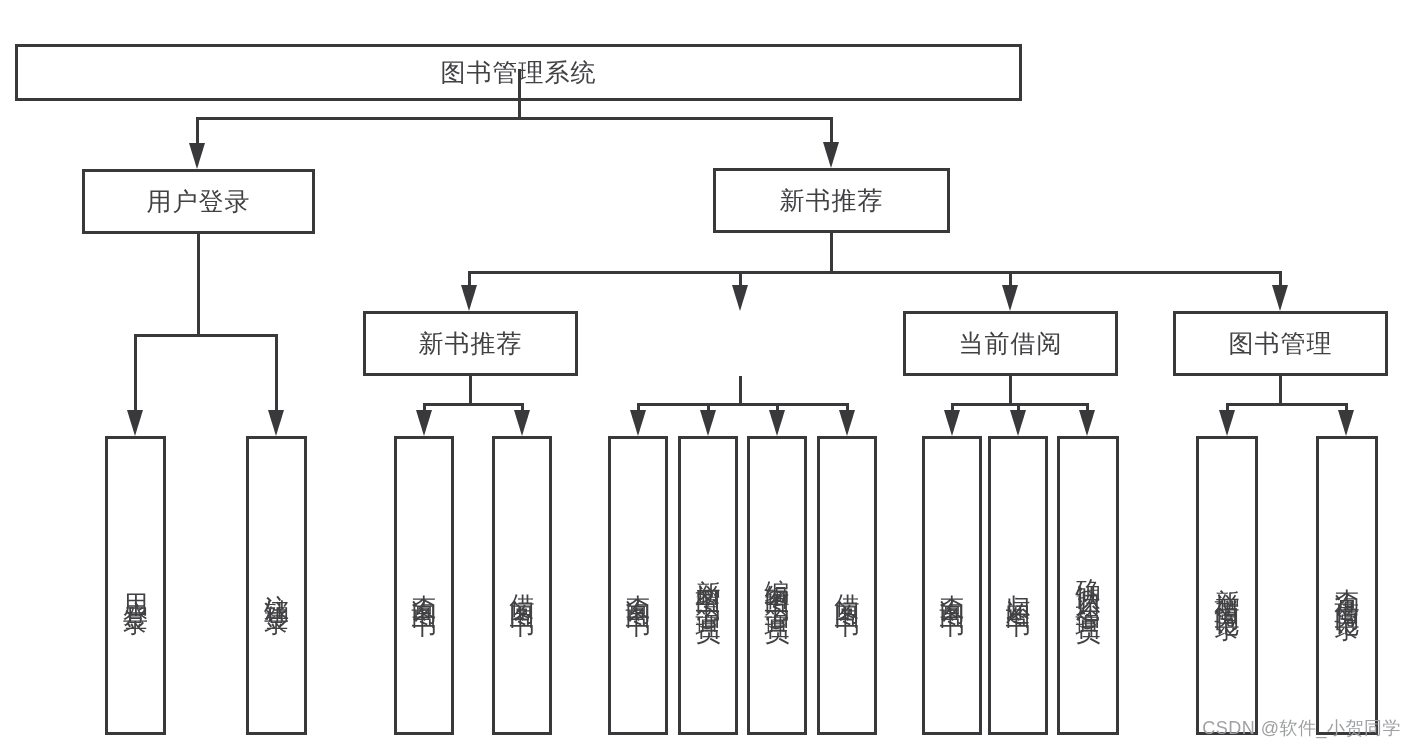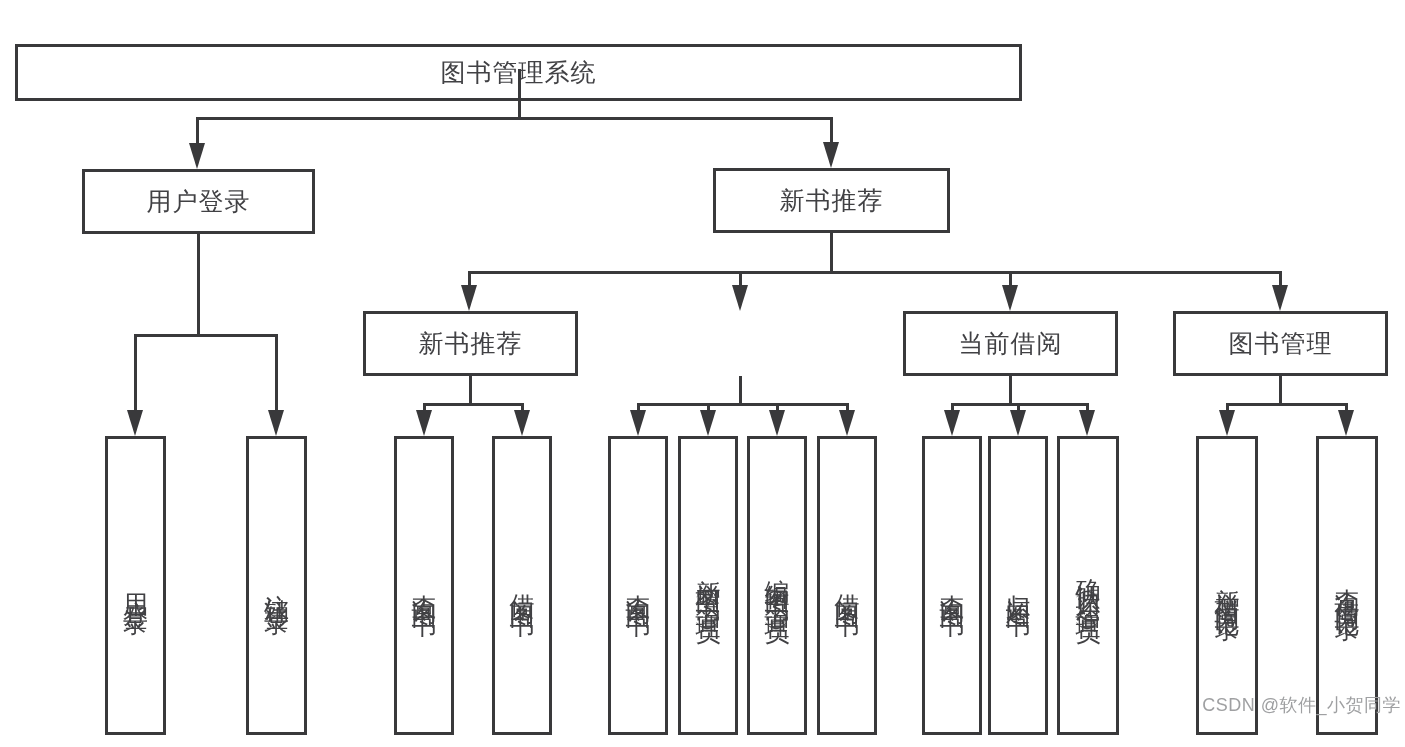--- a/index.html
+++ b/index.html
@@ -36,21 +36,21 @@
   .arrow {
     position: absolute;
     width: 0; height: 0;
     border-left: 8px solid transparent;
     border-right: 8px solid transparent;
     border-top: 26px solid #39393b;
   }
   #watermark {
     position: absolute;
     right: 4px;
-    top: 693px;
+    top: 716px;
     font-size: 18px;
     color: #9fa0a2;
     z-index: 10;
     letter-spacing: 0.5px;
   }
 </style>
 </head>
 <body>
 
 <div id="canvas">

